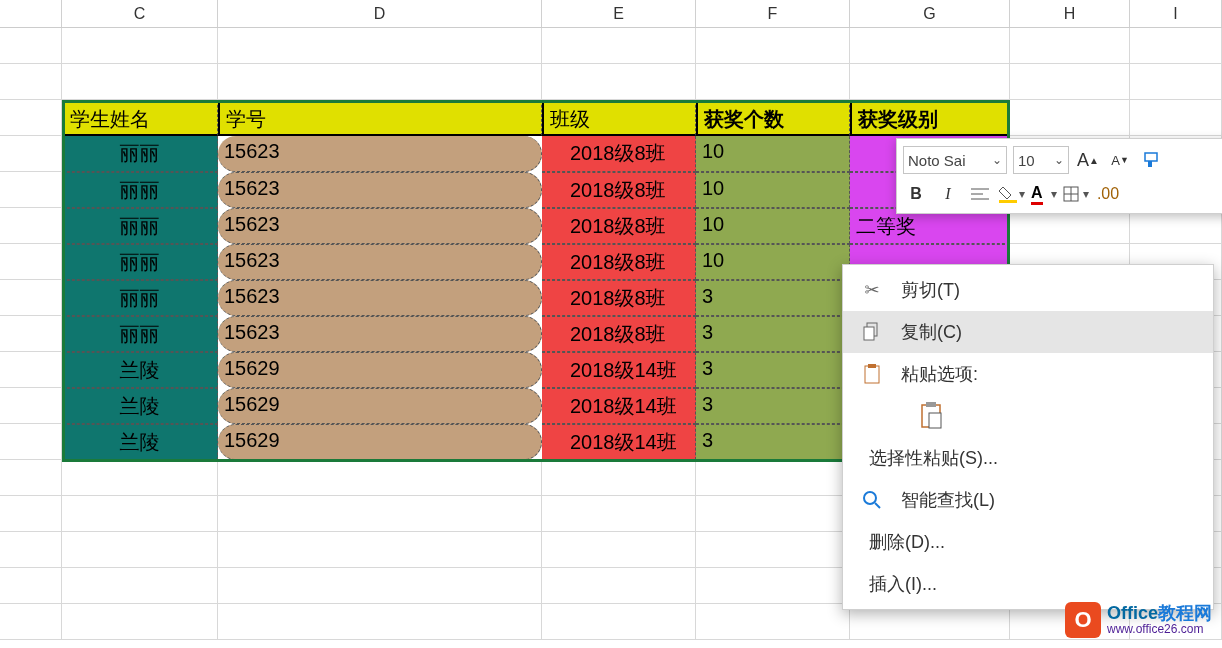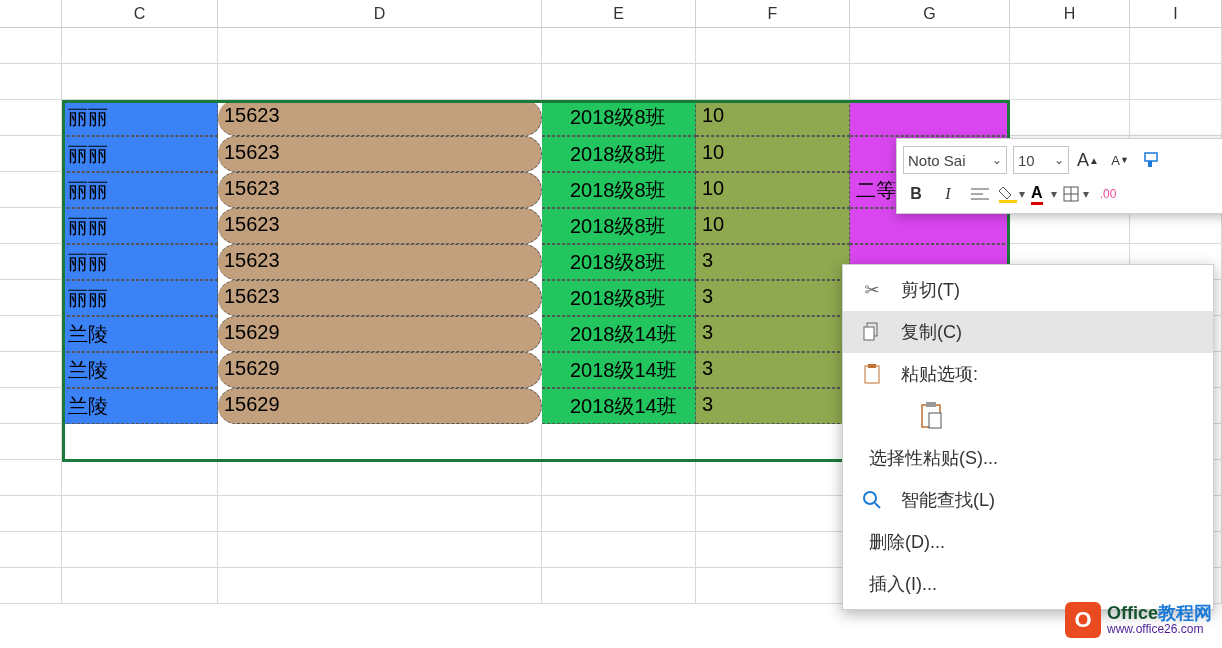--- a/index.html
+++ b/index.html
@@ -20,23 +20,23 @@
 
 .grid { position: relative; }
 .row { display: flex; height: 36px; }
 .cell { flex: 0 0 auto; border-right: 1px solid #d8d8d8; border-bottom: 1px solid #d8d8d8; padding: 4px 6px; font-size: 20px; color: #000; overflow: hidden; white-space: nowrap; position: relative; }
 
 
 .hdr-row .cell.dc { background: #e0e000; font-weight: 400; border: 2px solid #000; border-right: 1px dashed #555; }
 .hdr-row .cell.dc:last-child { border-right: 2px solid #000; }
 
 
-.bg-c { background: #3b82f6; }
+.bg-c { background: #0f766e; text-align: center; }
 .bg-d { background: #c3a07d; border-radius: 18px; }
-.bg-e { background: #22c55e; padding-left: 28px; }
+.bg-e { background: #ef4444; padding-left: 28px; }
 .bg-f { background: #8fa950; }
 .bg-g { background: #d946ef; }
 
 .data-row .cell.dc { border-top: 1px dashed #555; border-right: 1px dashed #555; border-bottom: 1px dashed #555; }
 .data-row.first .cell.dc { border-top: none; }
 
 
 .sel-border { position: absolute; border: 3px solid #1a7a3a; pointer-events: none; z-index: 5; }
 
 
@@ -59,21 +59,21 @@
 .ctx-item.hover { background: #e5e5e5; }
 .ctx-icon { width: 22px; height: 22px; display: flex; align-items: center; justify-content: center; color: #666; }
 .ctx-indent { padding-left: 26px; }
 .ctx-paste-icon { margin-left: 58px; }
 
 
 .wm { position: absolute; right: 10px; bottom: 10px; z-index: 50; display: flex; align-items: center; gap: 6px; }
 .wm-logo { width: 36px; height: 36px; background: #ea4a1f; border-radius: 6px; color: #fff; font-weight: bold; font-size: 22px; display: flex; align-items: center; justify-content: center; }
 .wm-txt { line-height: 1.1; }
 .wm-t1 { font-size: 18px; font-weight: bold; }
-.wm-t1 .o1 { color: #14532d; } .wm-t1 .o2 { color: #1a7ad9; }
+.wm-t1 .o1 { color: #0369a1; } .wm-t1 .o2 { color: #1a7ad9; }
 .wm-t2 { font-size: 12px; color: #4c1d95; }
 
 svg { display: block; }
 </style>
 </head>
 <body>
 
 <div class="col-headers">
   <div class="col-h col-B"></div>
   <div class="col-h col-C">C</div>
@@ -101,20 +101,30 @@
     <div class="cell col-B"></div>
     <div class="cell col-C"></div>
     <div class="cell col-D"></div>
     <div class="cell col-E"></div>
     <div class="cell col-F"></div>
     <div class="cell col-G"></div>
     <div class="cell col-H"></div>
     <div class="cell col-I"></div>
   </div>
 
+  <div class="row hdr-row">
+    <div class="cell col-B"></div>
+    <div class="cell dc col-C">学生姓名</div>
+    <div class="cell dc col-D">学号</div>
+    <div class="cell dc col-E">班级</div>
+    <div class="cell dc col-F" style="font-weight:bold">获奖个数</div>
+    <div class="cell dc col-G" style="font-weight:bold">获奖级别</div>
+    <div class="cell col-H"></div>
+    <div class="cell col-I"></div>
+  </div>
 
   <div class="row data-row first">
     <div class="cell col-B"></div>
     <div class="cell dc bg-c col-C">丽丽</div>
     <div class="cell dc bg-d col-D"><span class="tri"></span><span>15623</span></div>
     <div class="cell dc bg-e col-E">2018级8班</div>
     <div class="cell dc bg-f col-F">10</div>
     <div class="cell dc bg-g col-G"></div>
     <div class="cell col-H"></div>
     <div class="cell col-I"></div>
@@ -302,21 +312,21 @@
     </div>
     <div class="tb-btn">
       <svg width="16" height="16">
           <rect x="1" y="1" width="14" height="14" fill="none" stroke="#555"></rect>
           <line x1="8" y1="1" x2="8" y2="15" stroke="#555"></line>
           <line x1="1" y1="8" x2="15" y2="8" stroke="#555"></line>
         </svg>
         <span class="chev">▾</span>
     </div>
     <div class="tb-btn">
-      <span style="font-size:12px;color:#ec4899">.00</span>
+      <span style="font-size:16px;color:#a16207">.00</span>
     </div>
   </div>
 </div>
 
 <div class="ctx">
   <div class="ctx-item">
     <span class="ctx-icon">✂</span>
     <span>剪切(T)</span>
   </div>
   <div class="ctx-item hover">

